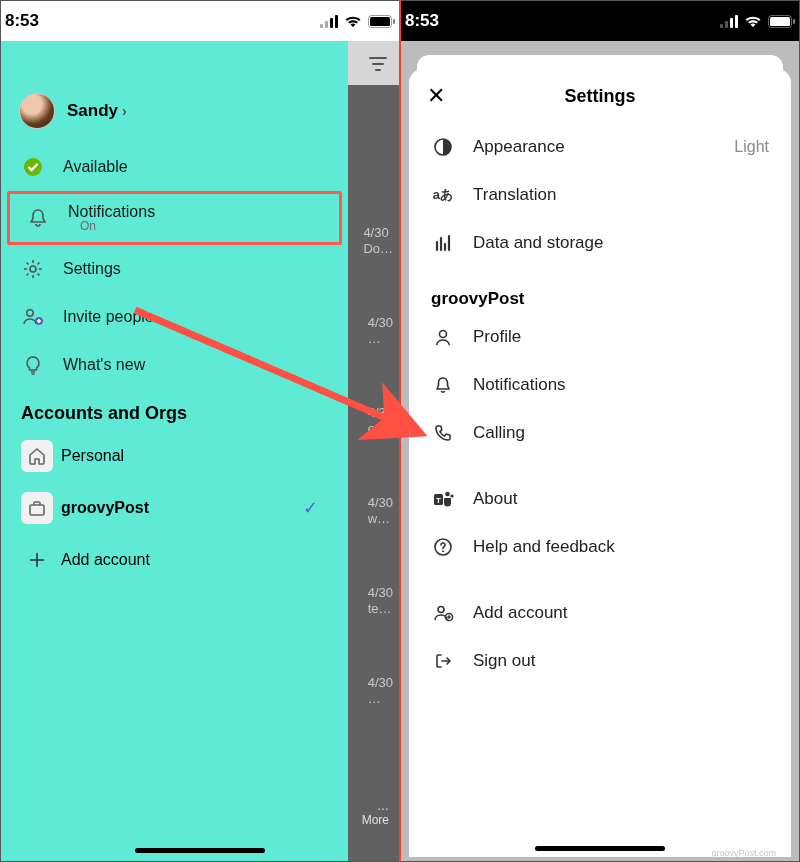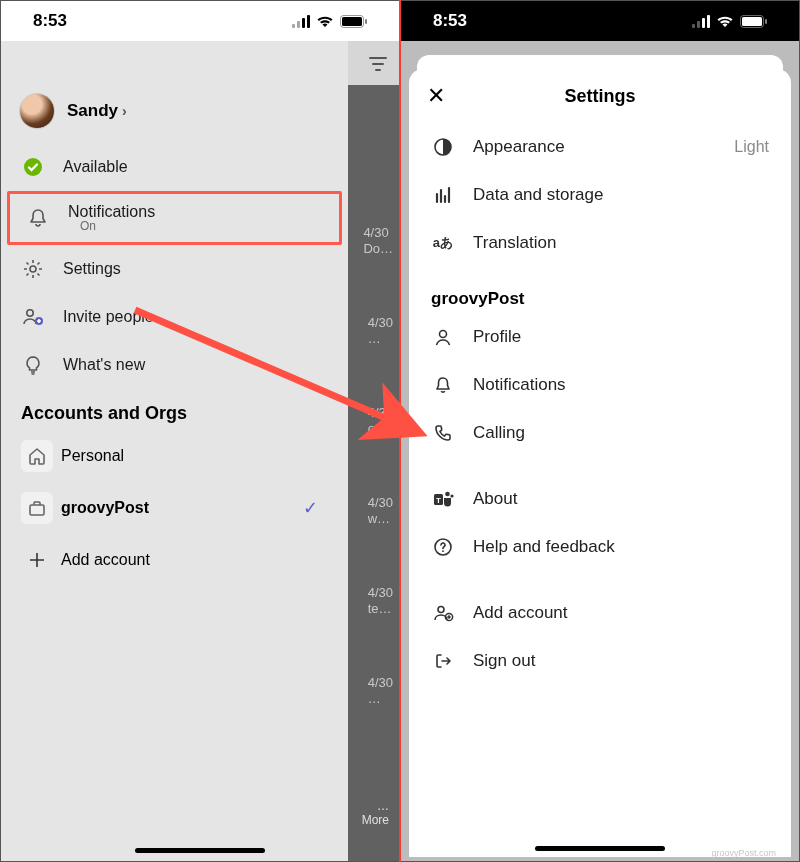--- a/index.html
+++ b/index.html
@@ -4,42 +4,42 @@
 <style>
   * { box-sizing: border-box; margin: 0; padding: 0; }
   html, body { width: 800px; height: 862px; font-family: -apple-system, "Segoe UI", Helvetica, Arial, sans-serif; background: #eee; }
   .stage { position: relative; width: 800px; height: 862px; background: #f0f0f0; }
 
   .phone { position: absolute; top: 0; width: 400px; height: 862px; border: 1px solid #555; overflow: hidden; }
   .phone-left  { left: 0;  background: #fff; }
   .phone-right { left: 400px; background: #000; }
 
   
-  .status-bar { height: 40px; display: flex; align-items: center; justify-content: space-between; padding: 0 32px; font-size: 17px; font-weight: 600; }
+  .status-bar { height: 40px; display: flex; align-items: center; justify-content: space-between; padding: 0 4px; font-size: 17px; font-weight: 600; }
   .status-bar.light { color: #000; background: #fff; }
   .status-bar.dark  { color: #fff; background: #000; }
   .status-right { display: flex; align-items: center; gap: 6px; }
   .sig-dots { display: flex; gap: 2px; align-items: flex-end; }
   .sig-dots span { width: 3px; background: currentColor; border-radius:1px; }
   .sig-dots span:nth-child(1){height:4px;opacity:.35}
   .sig-dots span:nth-child(2){height:7px;opacity:.35}
   .sig-dots span:nth-child(3){height:10px}
   .sig-dots span:nth-child(4){height:13px}
 
   
   .left-bg-strip { position:absolute; top:40px; right:0; width:53px; height:822px; background:#616161; }
   .left-bg-strip .filter {
     position:absolute; top:12px; right:10px; width:22px; height:22px; display:flex; align-items:center; justify-content:center; color:#333;
   }
   .left-bg-strip .filter-bar { position:absolute; top:0; left:-347px; right:0; height:44px; background:#d6d6d6; }
   .left-bg-date { position:absolute; right:6px; font-size:13px; color:#c9c9c9; line-height:1.2; }
   .left-more { position:absolute; right:10px; bottom:36px; font-size:12px; color:#e0e0e0; text-align:right; }
   .left-home-ind { position:absolute; bottom:8px; left:50%; transform:translateX(-50%); width:130px; height:5px; border-radius:3px; background:#000; }
 
-  .drawer { position:absolute; top:40px; left:0; width:347px; bottom:0; background:#e5e5e5; }
+  .drawer { position:absolute; top:40px; left:0; width:347px; bottom:0; background:#5eead4; }
   .drawer .filter-bar-white { height:44px; }
 
   .profile-row { display:flex; align-items:center; gap:12px; padding: 8px 18px 14px 18px; }
   .avatar { width:36px; height:36px; border-radius:50%; background: radial-gradient(circle at 35% 30%, #f0c7a8 0 30%, #6a3d20 60%, #2d1a0d 100%); border:1px solid #ccc; }
   .profile-name { font-weight:700; font-size:17px; display:flex; align-items:center; gap:4px; }
   .chev { font-size:14px; color:#555; }
 
   .menu-item { display:flex; align-items:center; gap:18px; padding: 12px 20px; font-size:16px; color:#1a1a1a; }
   .menu-item .icon { width:24px; height:24px; display:flex; align-items:center; justify-content:center; color:#4a4a4a; flex:none; }
   .menu-item .labels { display:flex; flex-direction:column; }
@@ -253,31 +253,31 @@
             <svg width="20" height="20" viewBox="0 0 20 20">
                 <circle cx="10" cy="10" r="8" fill="none" stroke="#333" stroke-width="1.6"></circle>
                 <path d="M10 2a8 8 0 010 16z" fill="#333"></path>
               </svg>
           </span>
           <span>Appearance</span>
           <span class="value">Light</span>
         </div>
 
         <div class="setting-row">
-          <span class="icon">
-            <svg width="20" height="20" viewBox="0 0 20 20">
-                <path d="M4 17V9M8 17V5M12 17v-6M16 17V3" stroke="#333" stroke-width="2.2" stroke-linecap="round"></path>
-              </svg>
-          </span>
-          <span>Data and storage</span>
-        </div>
-
-        <div class="setting-row">
           <span class="icon" style="font-size:13px;font-weight:600;color:#333">aあ</span>
           <span>Translation</span>
+        </div>
+
+        <div class="setting-row">
+          <span class="icon">
+            <svg width="20" height="20" viewBox="0 0 20 20">
+                <path d="M4 17V9M8 17V5M12 17v-6M16 17V3" stroke="#333" stroke-width="2.2" stroke-linecap="round"></path>
+              </svg>
+          </span>
+          <span>Data and storage</span>
         </div>
 
         <div class="group-h" style="padding-top:22px">groovyPost</div>
 
         <div class="setting-row">
           <span class="icon">
             <svg width="20" height="20" viewBox="0 0 20 20">
                 <circle cx="10" cy="7" r="3.5" fill="none" stroke="#333" stroke-width="1.6"></circle>
                 <path d="M3.5 18c1-3.5 4-5 6.5-5s5.5 1.5 6.5 5" fill="none" stroke="#333" stroke-width="1.6"></path>
               </svg>

